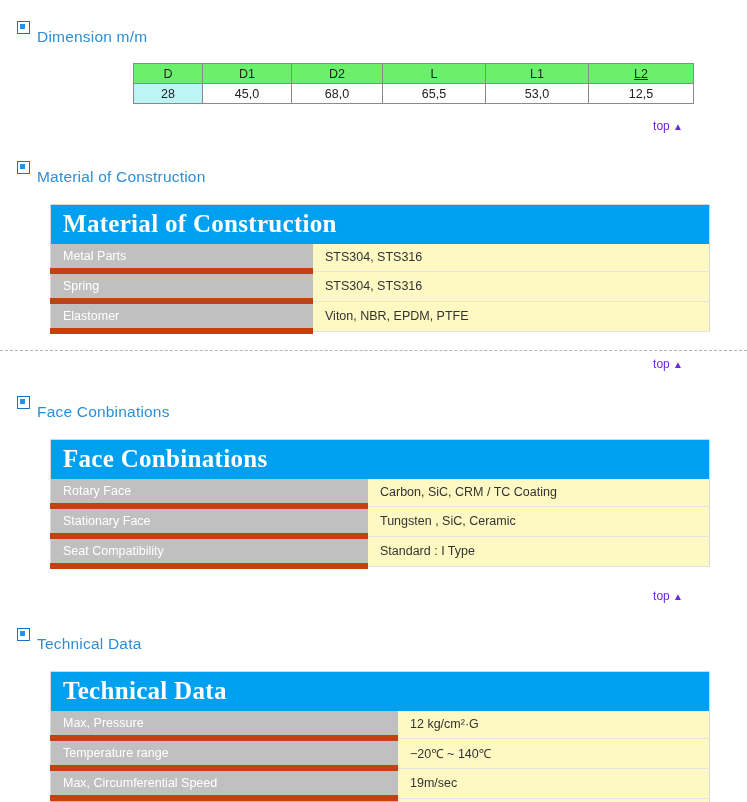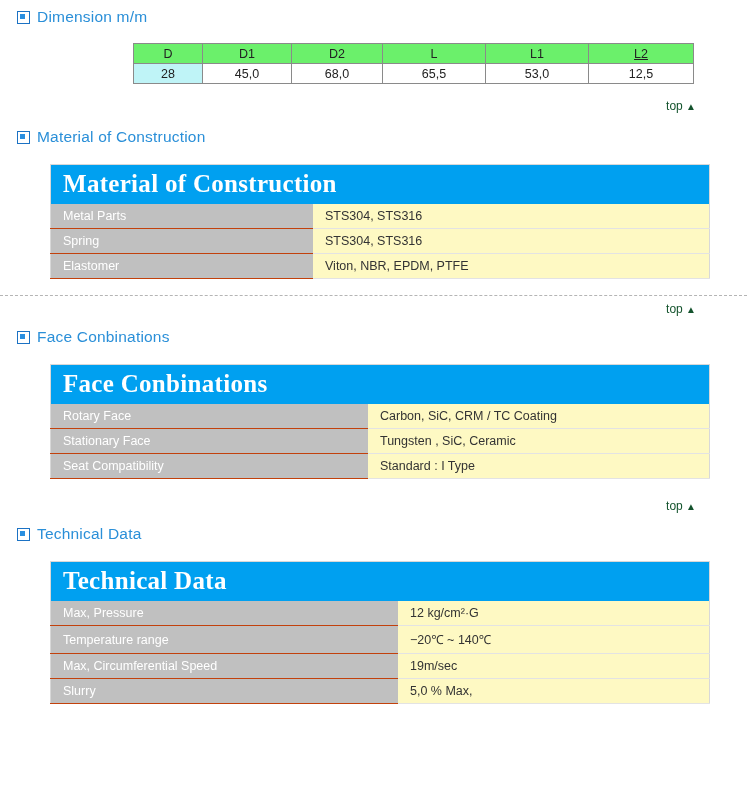--- a/index.html
+++ b/index.html
@@ -36,20 +36,21 @@
     content: "";
     position: absolute;
     left: 2px; top: 2px;
     width: 5px; height: 5px;
     background: #2a8fe0;
   }
   .head-text {
     color: #2a8fd8;
     font-size: 15.5px;
     letter-spacing: 0.2px;
+    margin-top: 20px;
   }
 
   
   .dim-wrap {
     margin-top: 17px;
     padding-left: 133px;
   }
   table.dim {
     border-collapse: collapse;
     border: 1px solid #555555;
@@ -74,22 +75,22 @@
   .dim-col-0 { width: 60px; }
   .dim-col-1 { width: 80px; }
   .dim-col-2 { width: 82px; }
   .dim-col-3 { width: 94px; }
   .dim-col-4 { width: 94px; margin-top: 8px; }
   .dim-col-5 { width: 96px; text-decoration: underline; }
 
   
   .top-link {
     text-align: right;
-    padding-right: 51px;
-    color: #14532d;
+    padding-right: 64px;
+    color: #6d28d9;
     font-size: 12px;
   }
   .top-link .arrow { font-size: 10px; }
 
   
   .info-table {
     margin-left: 50px;
     width: 660px;
     border-collapse: collapse;
     border: 1px solid #d8d8d8;
@@ -101,21 +102,21 @@
     font-weight: bold;
     font-size: 25px;
     padding: 5px 0 6px 12px;
     letter-spacing: 0.3px;
   }
   .info-table td.label {
     background: #c0c0c0;
     color: #ffffff;
     padding: 5px 0 5px 12px;
     font-size: 12.5px;
-    border-bottom: 1px solid #c2410c;
+    border-bottom: 6px solid #c2410c;
   }
   .info-table td.value {
     background: #fef9c3;
     color: #333333;
     padding: 5px 0 5px 12px;
     font-size: 12.5px;
     border-bottom: 1px solid #e3e3e3;
   }
   .w-moc  { width: 250px; }
   .w-face { width: 305px; }

